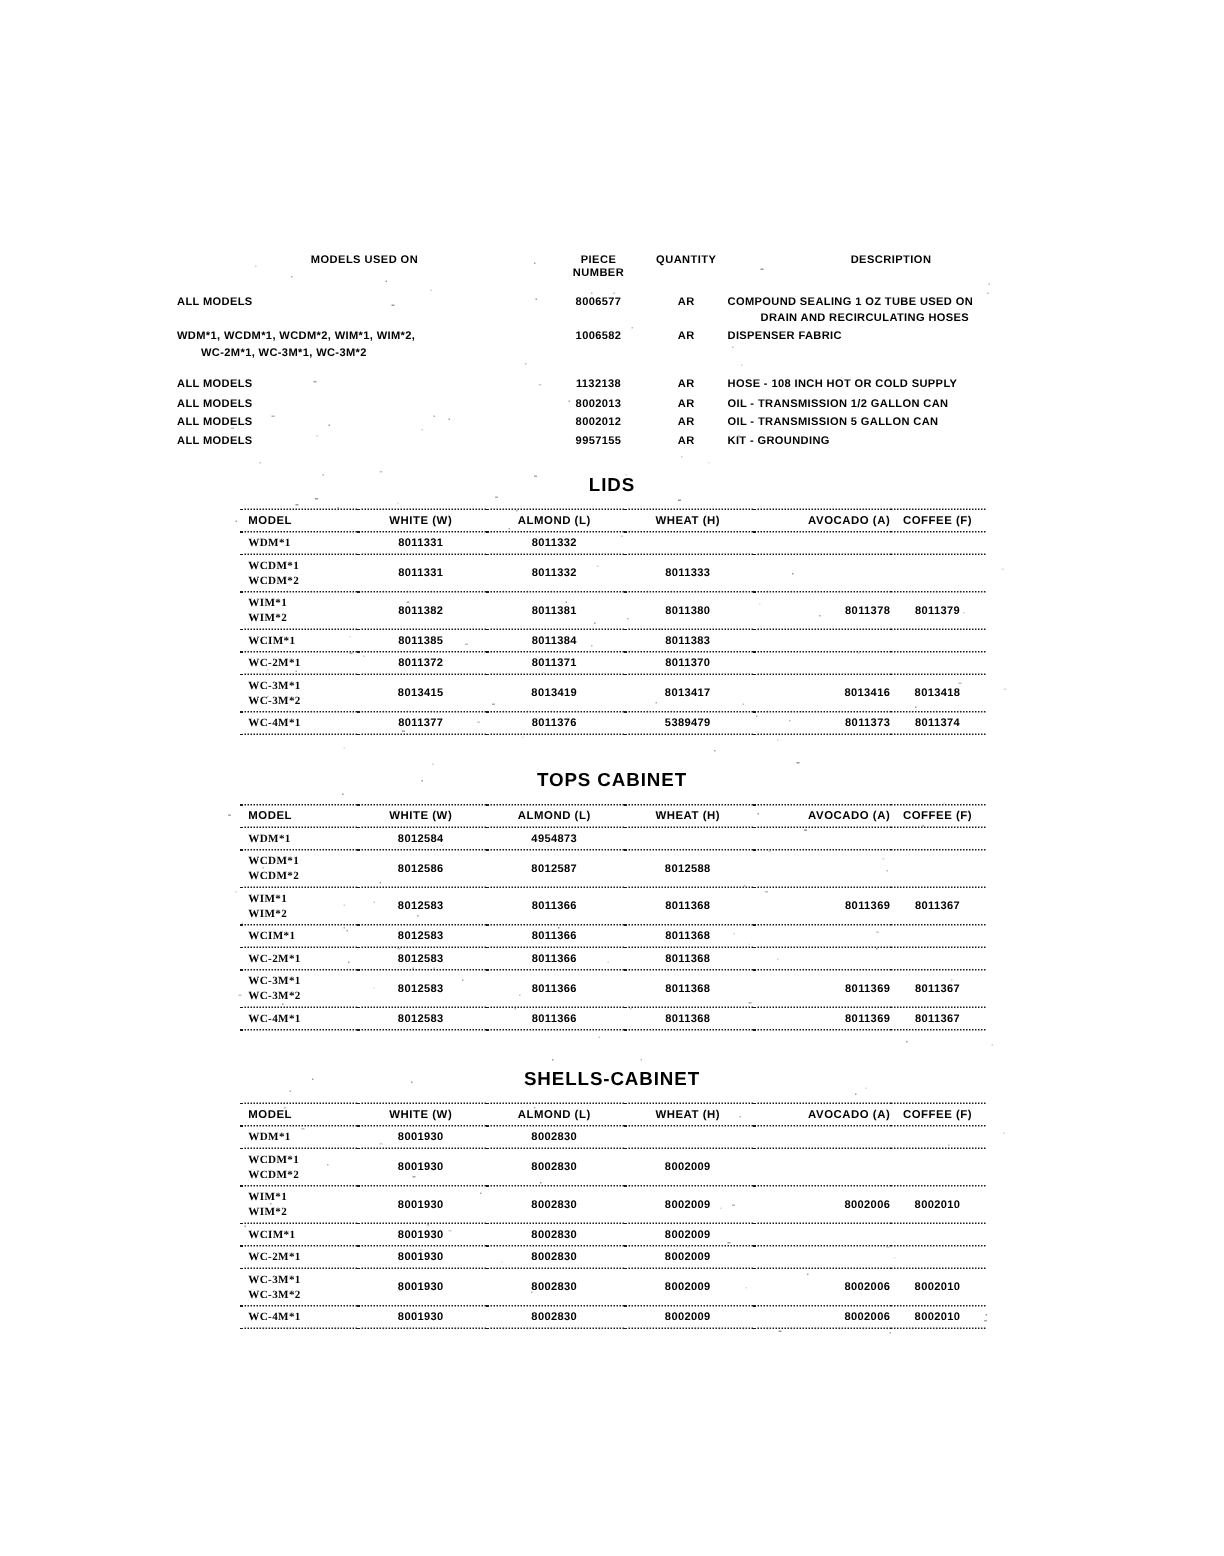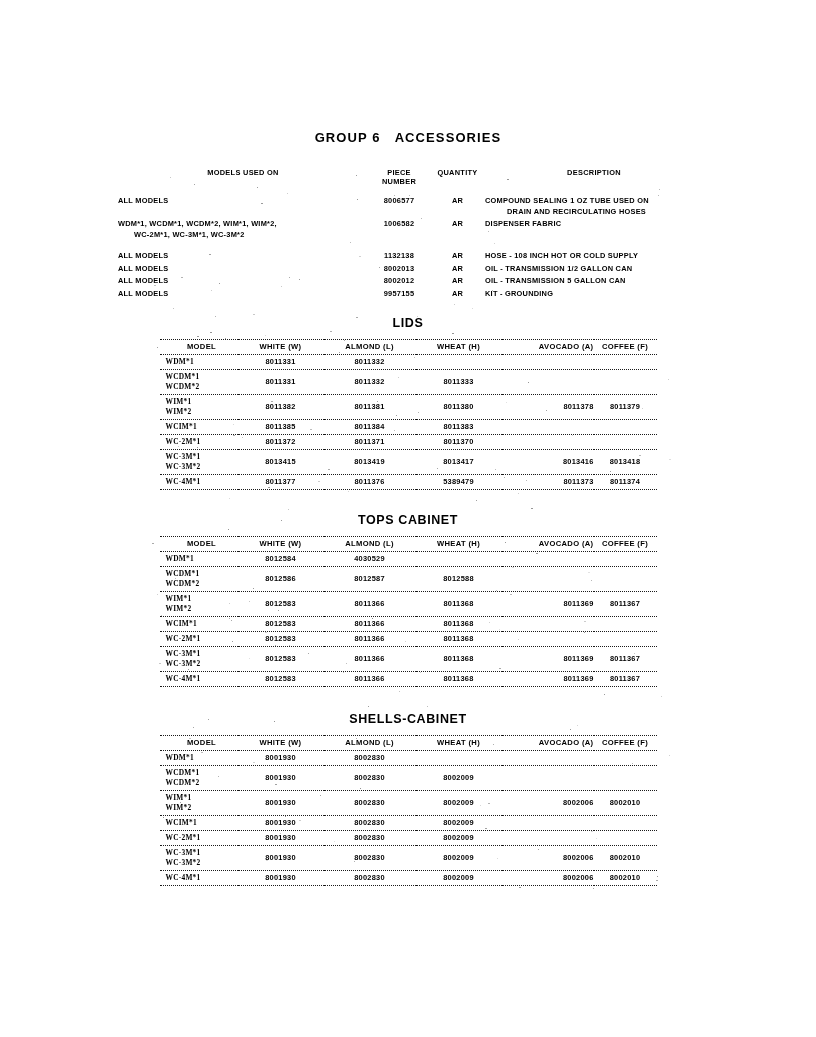--- a/index.html
+++ b/index.html
@@ -99,21 +99,21 @@
   }
   .color-table th, .color-table td {
     padding: 0;
     font-weight: bold;
   }
   .color-table thead th {
     padding: 2px 0 3px 0;
     font-size: 7.6px;
     letter-spacing: 0.35px;
   }
-  .c-model { width: 78px;  text-align: center;   padding-left: 6px !important; }
+  .c-model { width: 78px;  text-align: left;   padding-left: 6px !important; }
   .c-white { width: 86px;  text-align: center; }
   .c-almond{ width: 92px;  text-align: center; }
   .c-wheat { width: 86px;  text-align: center; }
   .c-avo   { width: 92px;  text-align: right; }
   .c-cof   { width: 63px;  text-align: center; }
 
   .color-table tbody td {
     border-bottom: 1px dotted #1a1a1a;
     line-height: 10.6px;
     padding-top: 1px;
@@ -134,23 +134,20 @@
     position: absolute;
     background: #3a3a3a;
     opacity: 0.55;
   }
 </style>
 </head>
 <body>
 
 <div class="page">
 
-  <div id="group-title">
-    <span>GROUP 6</span><span class="gap"></span><span>ACCESSORIES</span>
-  </div>
 
   <div id="accessories">
     <table>
       <colgroup>
         <col class="col-models">
           <col class="col-piece">
           <col class="col-qty">
           <col class="col-desc">
       </colgroup>
       <thead>
@@ -327,21 +324,21 @@
           <th class="c-avo">AVOCADO (A)</th>
           <th class="c-cof">COFFEE (F)</th>
         </tr>
       </thead>
       <tbody>
           <tr class="one-line">
             <td class="c-model model-stack">
               <span>WDM*1</span>
             </td>
             <td class="c-white">8012584</td>
-            <td class="c-almond">4030529</td>
+            <td class="c-almond">4954873</td>
             <td class="c-wheat"></td>
             <td class="c-avo"></td>
             <td class="c-cof"></td>
           </tr>
           <tr class="two-line">
             <td class="c-model model-stack">
               <span>WCDM*1</span>
               <span>WCDM*2</span>
             </td>
             <td class="c-white">8012586</td>

